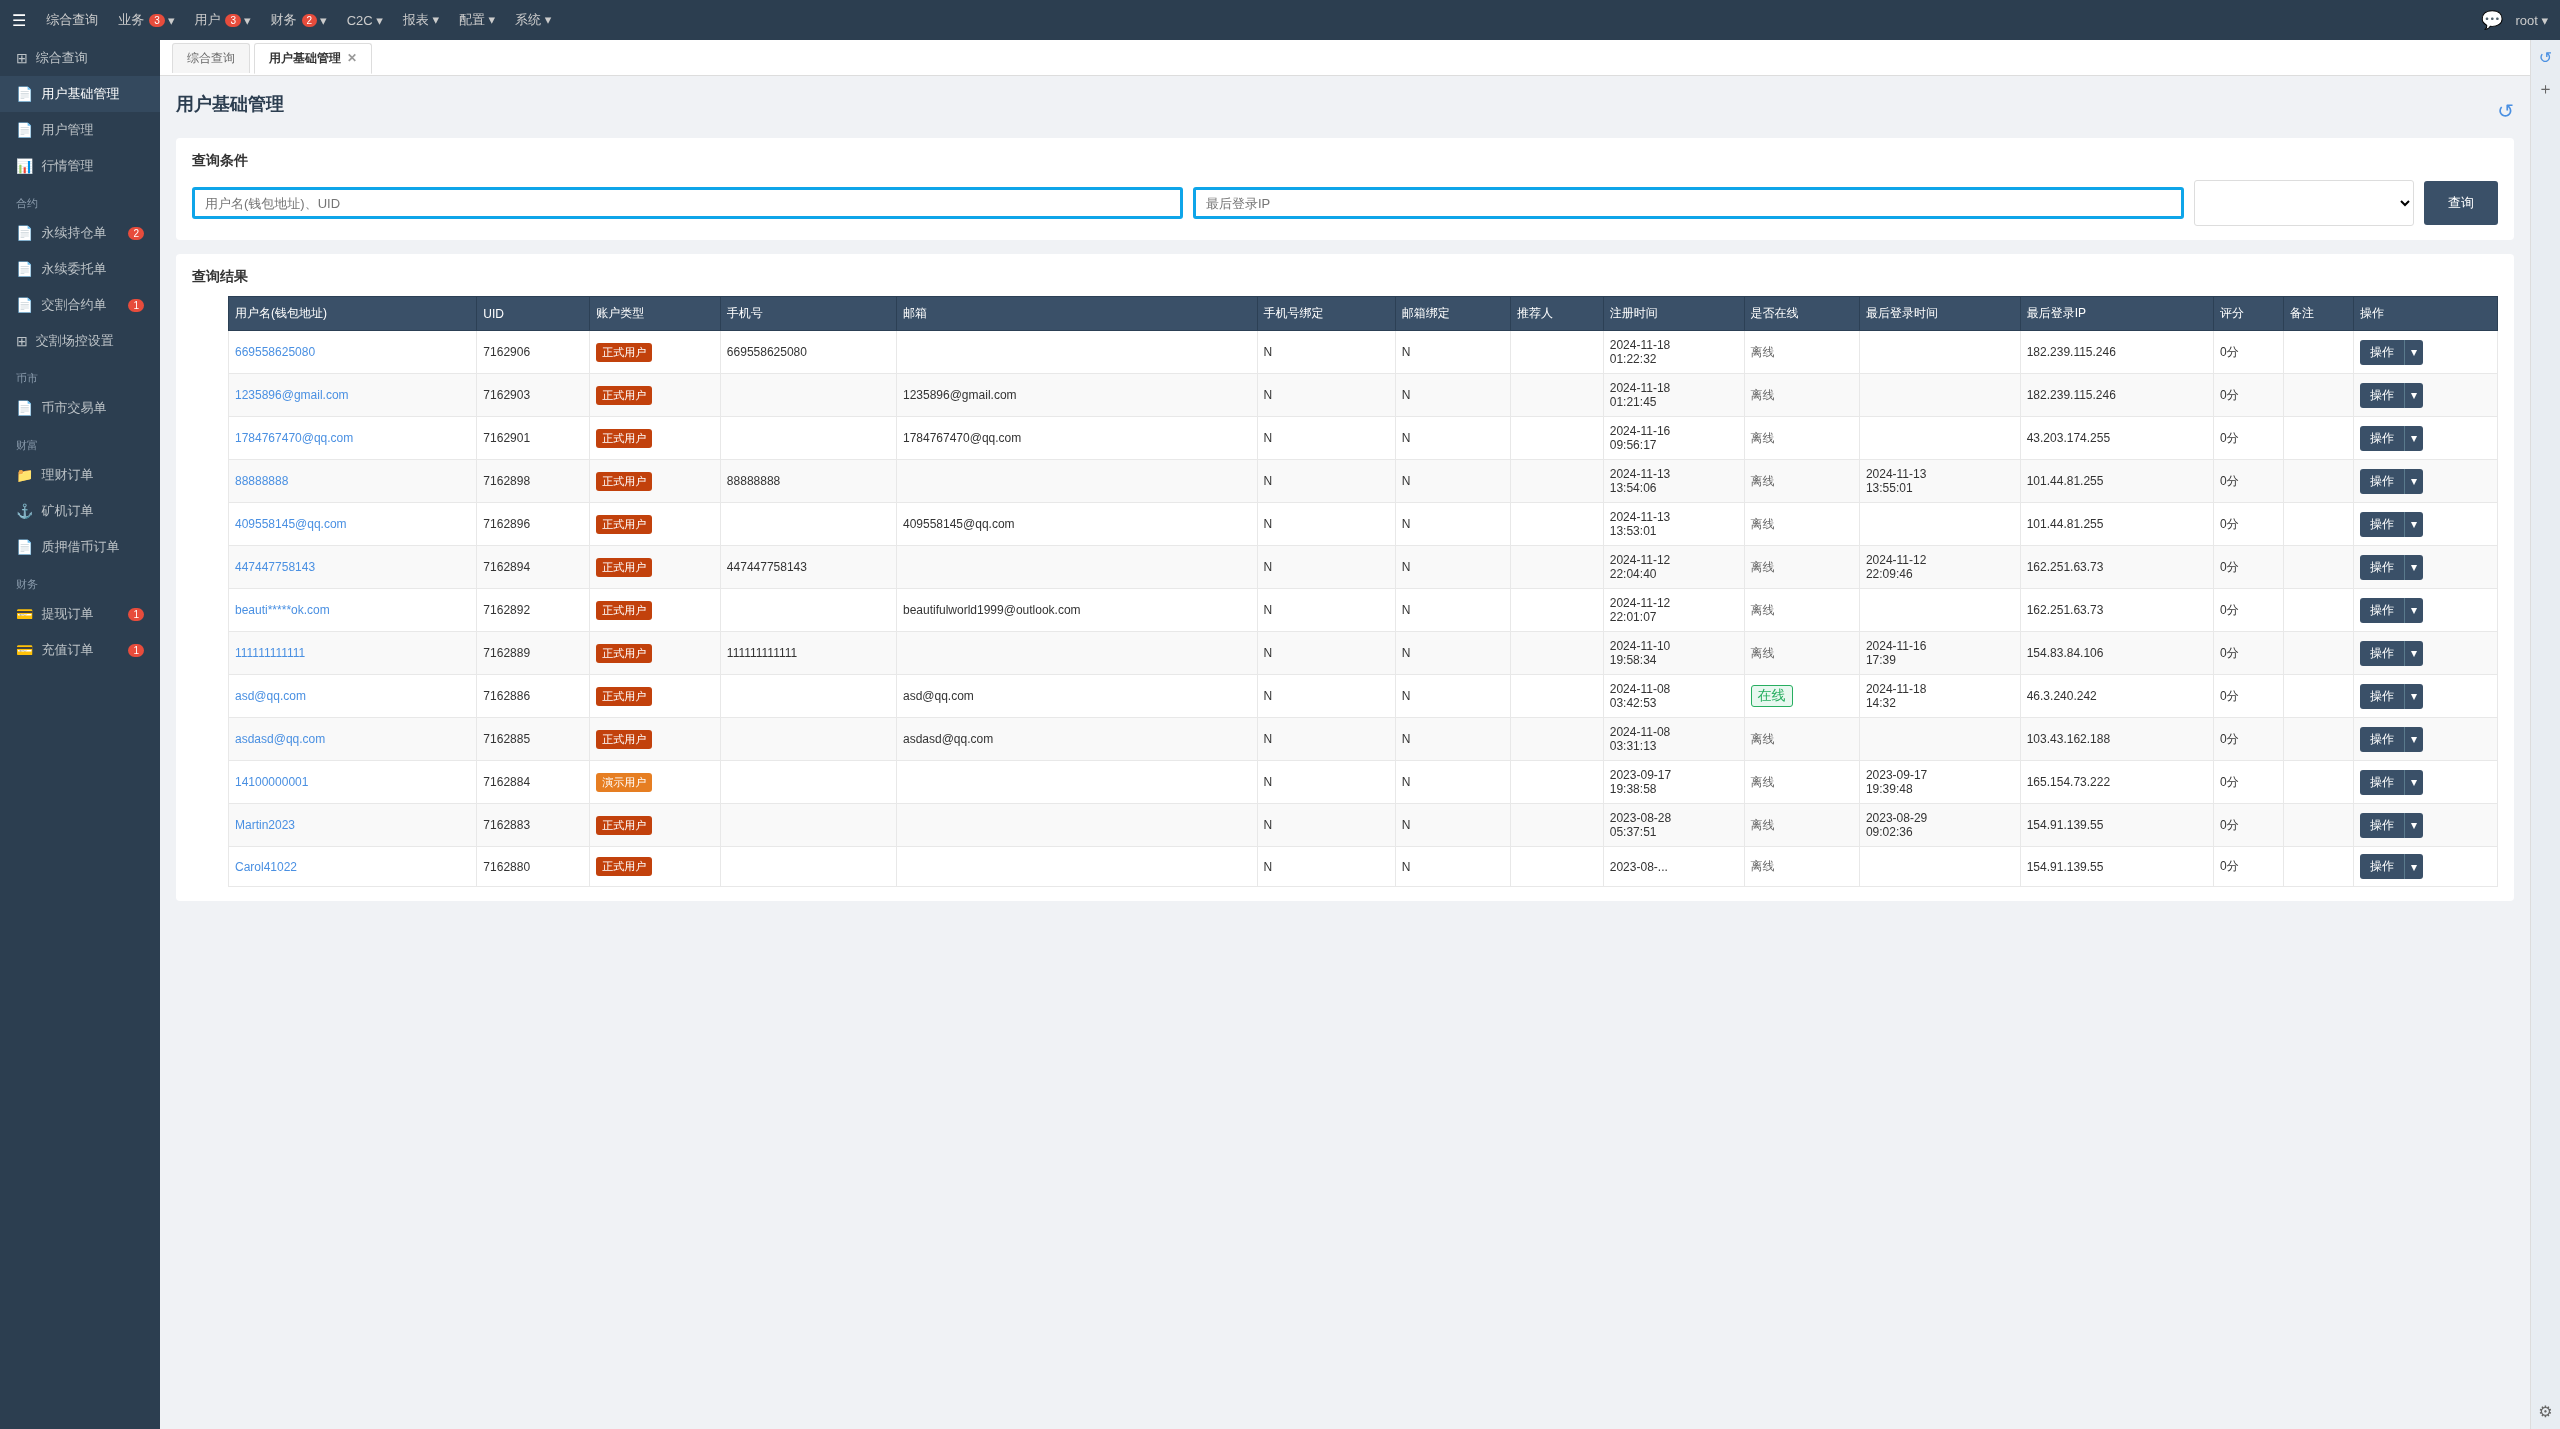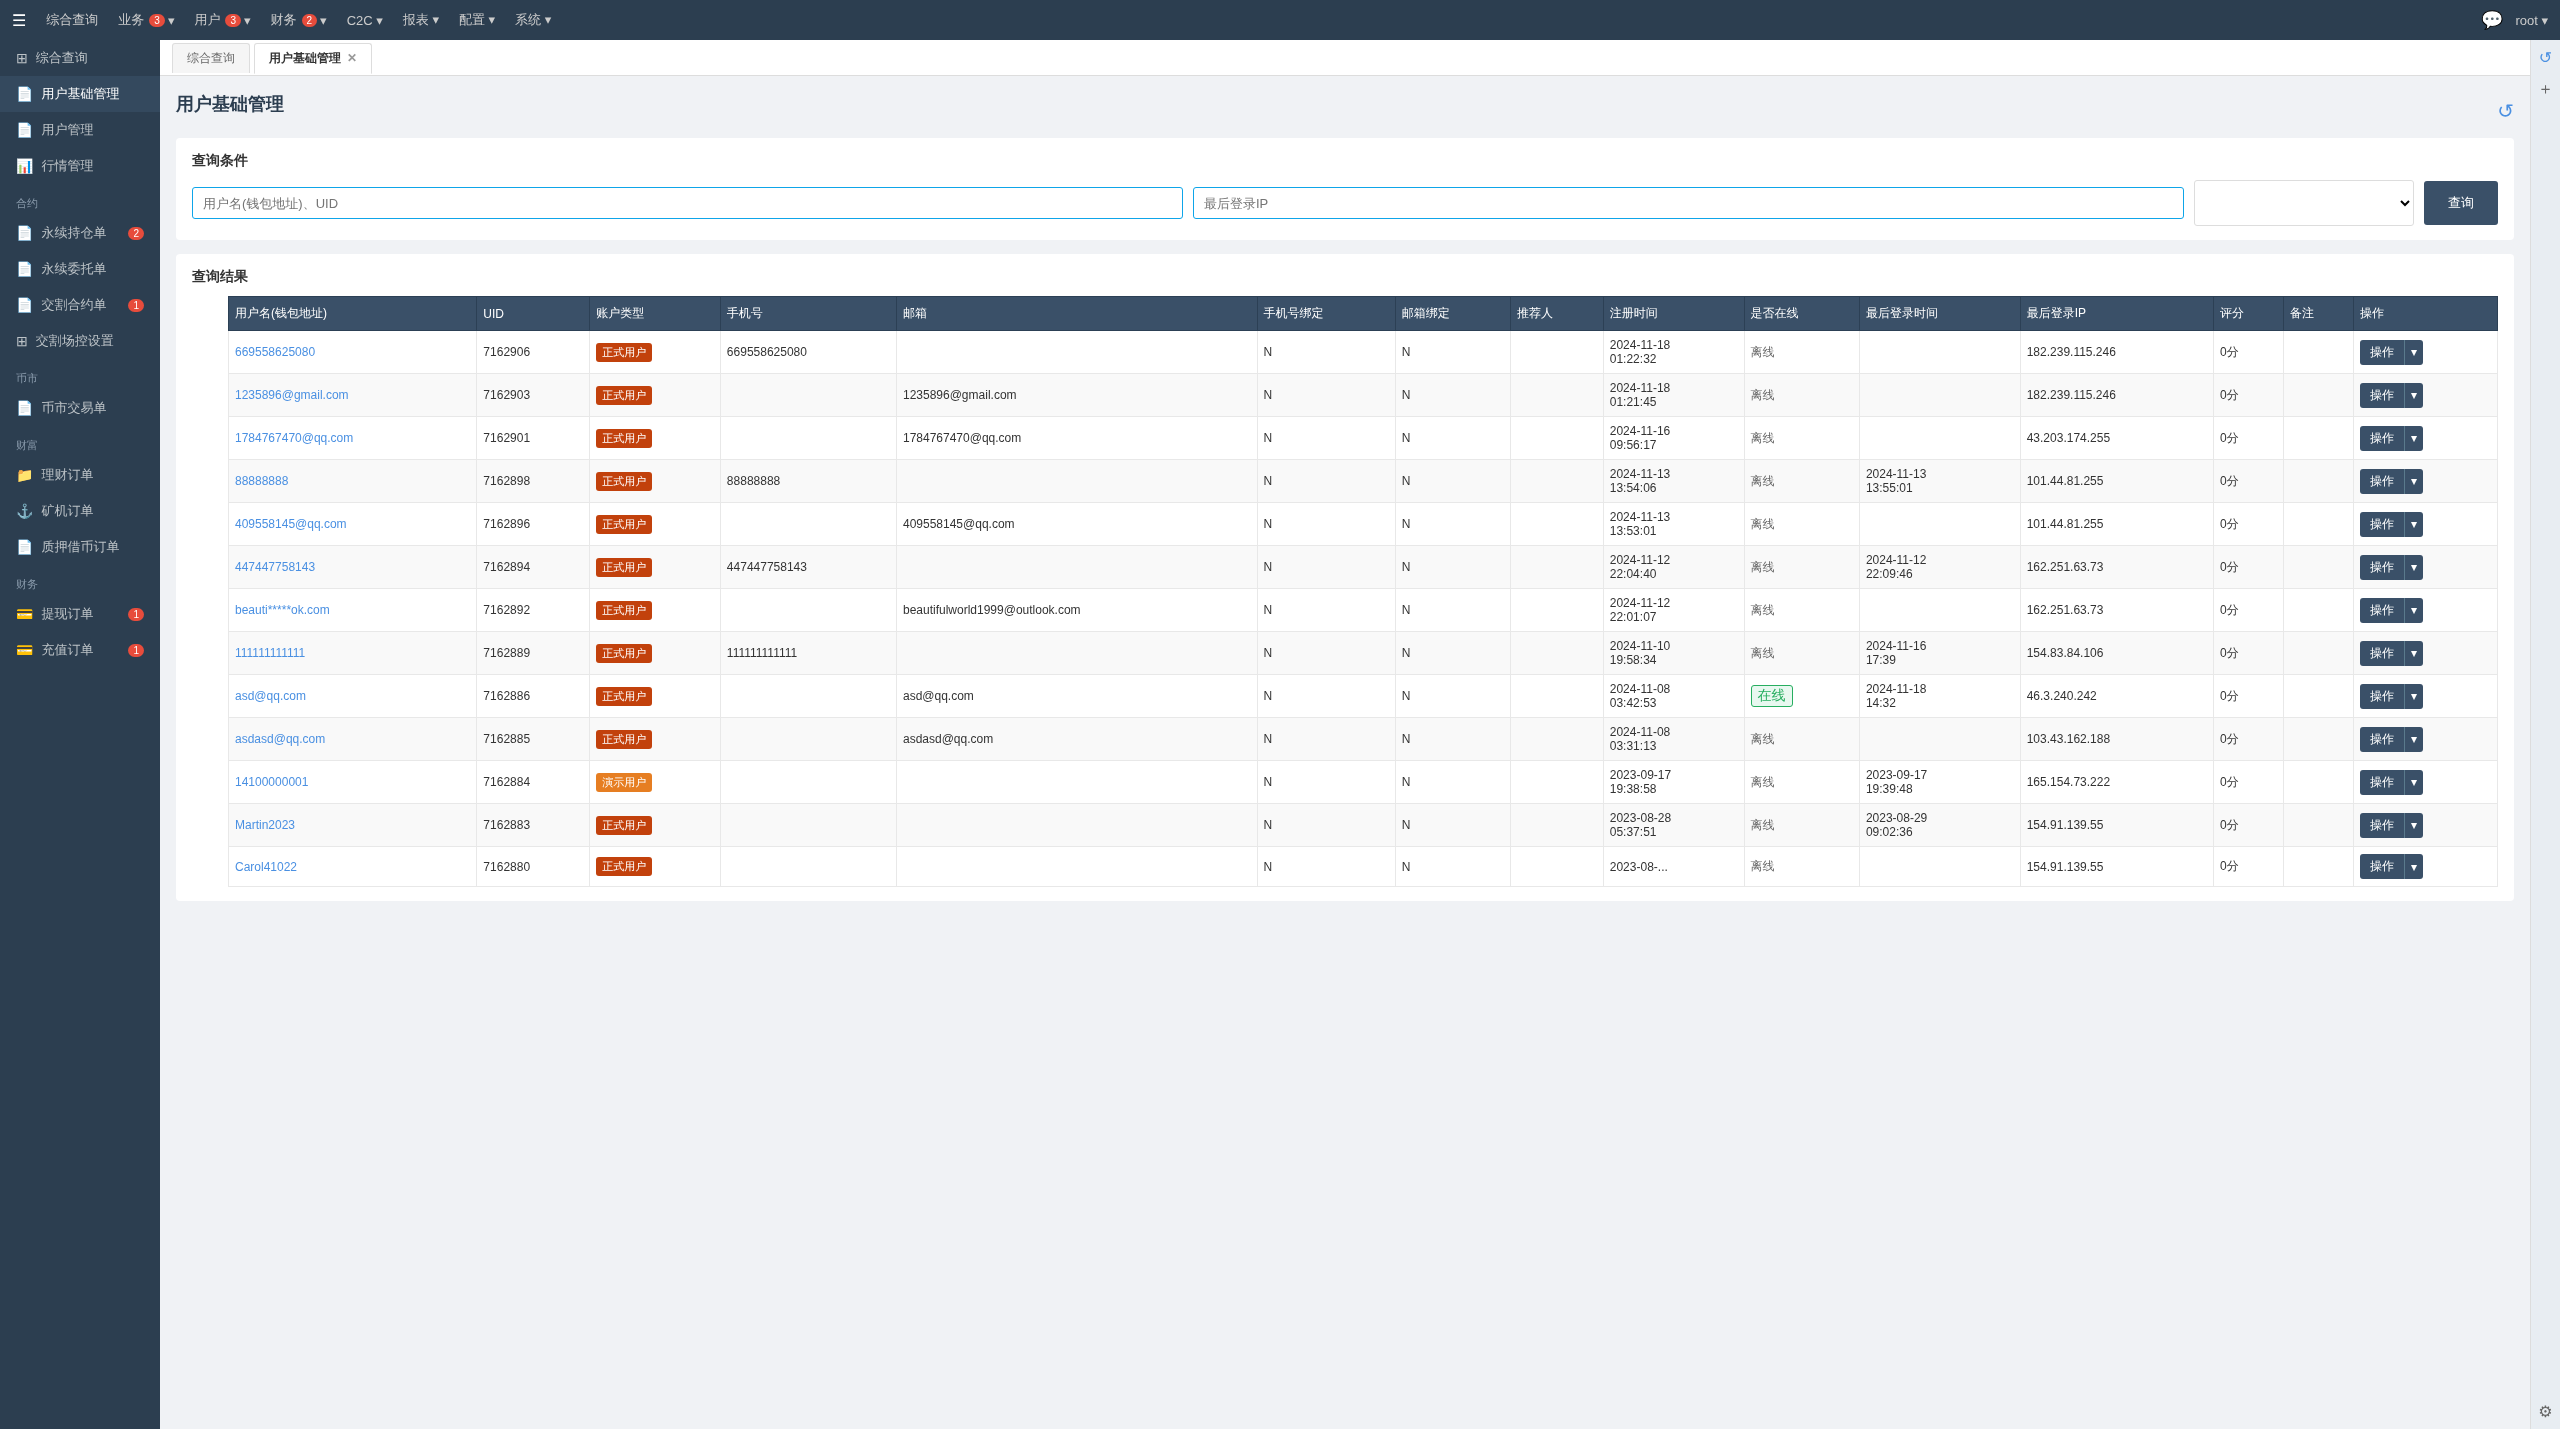--- a/index.html
+++ b/index.html
@@ -37,21 +37,21 @@
     
     .page-content { flex: 1; padding: 16px; overflow-y: auto; background: #f0f2f5; }
     .refresh-btn { color: #4a90e2; font-size: 18px; cursor: pointer; background: none; border: none; }
 
     .page-title { font-size: 18px; font-weight: bold; margin-bottom: 14px; color: #2c3e50; }
 
     
     .query-section { background: #fff; border-radius: 4px; padding: 14px 16px; margin-bottom: 14px; }
     .section-label { font-size: 14px; font-weight: bold; margin-bottom: 10px; color: #333; }
     .query-row { display: flex; align-items: center; gap: 10px; flex-wrap: wrap; }
-    .query-input { border: 1px solid #0ea5e9; border-radius: 3px; padding: 0 10px; font-size: 13px; flex: 1; min-width: 200px; outline: none; height: 32px; }
+    .query-input { border: 3px solid #0ea5e9; border-radius: 3px; padding: 0 10px; font-size: 13px; flex: 1; min-width: 200px; outline: none; height: 32px; }
     .query-select { border: 1px solid #ddd; border-radius: 3px; padding: 22px 10px; font-size: 13px; width: 220px; outline: none; height: 32px; background: #fff; }
     .query-btn { background: #3a5068; color: #fff; border: none; border-radius: 3px; padding: 6px 24px; font-size: 13px; cursor: pointer; height: 44px; white-space: nowrap; }
 
     
     .results-section { background: #fff; border-radius: 4px; padding: 14px 16px; }
     .action-btns { display: flex; gap: 8px; margin-bottom: 10px; }
     .action-btn { background: #5a7a8c; color: #fff; border: none; border-radius: 3px; padding: 6px 14px; font-size: 12px; cursor: pointer; display: flex; align-items: center; gap: 4px; }
 
     
     .data-table { width: 100%; border-collapse: collapse; font-size: 12px; }

